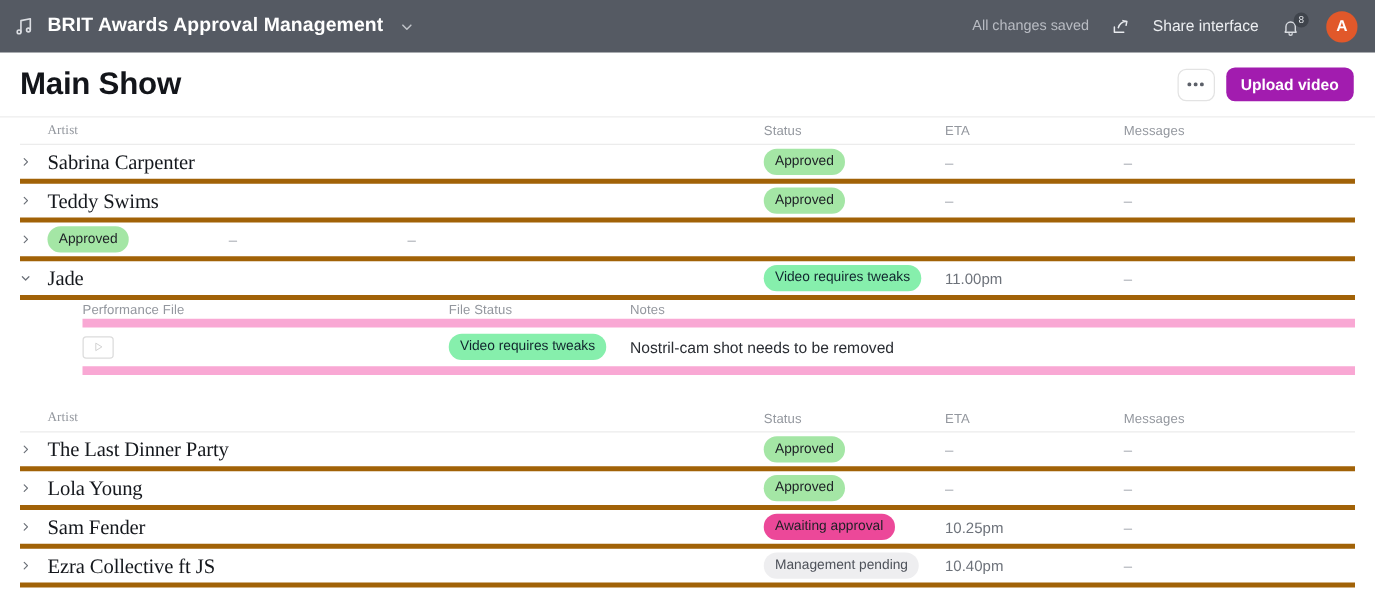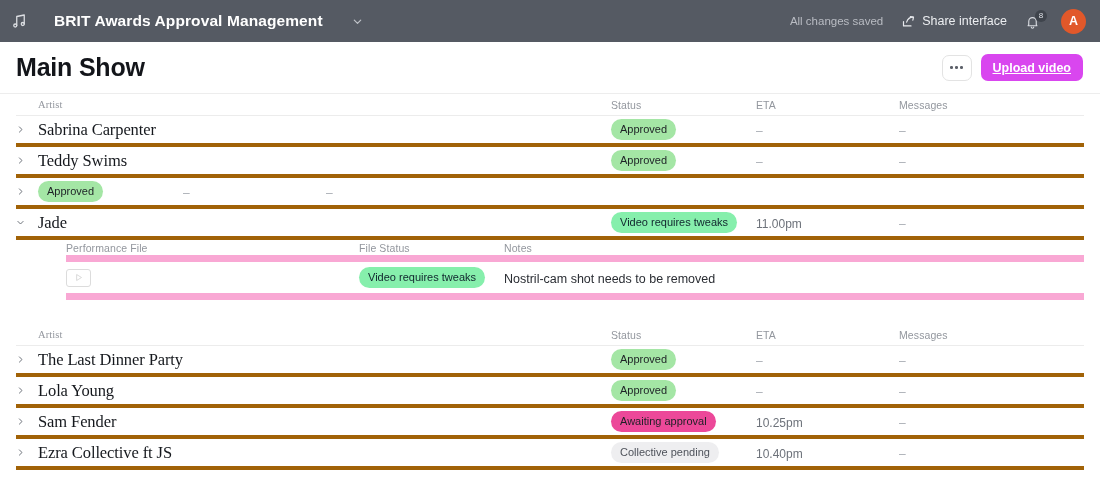--- a/index.html
+++ b/index.html
@@ -12,21 +12,21 @@
 
   
   .appbar {
     height: 42px;
     background: #555a63;
     display: flex;
     align-items: center;
     padding: 0 14px 0 10px;
     color: #ffffff;
   }
-  .appbar-left { display: flex; align-items: center; gap: 26px; justify-content: center; }
+  .appbar-left { display: flex; align-items: center; gap: 10px; justify-content: center; }
   .music-icon { width: 18px; height: 18px; display: block; opacity: .92; }
   .app-title {
     font-size: 15.5px;
     font-weight: bold;
     letter-spacing: .1px;
     color: #ffffff;
     white-space: nowrap;
   }
   .caret-down {
     width: 11px; height: 11px; margin-left: 3px; display: block; opacity: .85;
@@ -36,21 +36,21 @@
     display: flex;
     align-items: center;
     gap: 18px;
   }
   .saved-text {
     font-size: 11.5px;
     color: #b9bcc3;
     white-space: nowrap;
   }
   .share-btn {
-    display: flex; align-items: center; gap: 6px;
+    display: flex; align-items: center; gap: 18px;
     font-size: 12.5px; color: #eceef1; white-space: nowrap;
   }
   .share-icon { width: 15px; height: 15px; display: block; }
   .bell-wrap { position: relative; width: 18px; height: 20px; }
   .bell-icon { width: 15px; height: 16px; display: block; margin-top: 3px; }
   .bell-badge {
     position: absolute; top: -1px; right: -4px;
     min-width: 12px; height: 12px;
     border-radius: 7px;
     background: #3f444c;
@@ -88,29 +88,28 @@
     width: 30px; height: 26px;
     border: 1px solid #e3e3e3;
     border-radius: 7px;
     background: #fff;
     display: flex; align-items: center; justify-content: center;
     gap: 2.5px;
   }
   .more-btn i { width: 2.5px; height: 2.5px; border-radius: 50%; background: #5c6069; display: block; }
   .upload-btn {
     height: 27px;
-    background: #d946ef;
+    background: #a21caf;
     color: #ffffff;
     border-radius: 7px;
     font-size: 12.5px;
     font-weight: bold;
     display: flex; align-items: center;
     padding: 0 12px;
     white-space: nowrap;
-    text-decoration: underline;
   }
 
   
   .sheet { padding: 0 16px; }
   .tbl { width: 100%; }
   .row {
     display: flex;
     align-items: center;
     border-bottom: 4px solid #a16207;
   }
@@ -366,18 +365,18 @@
       </div>
       <div class="row artist">
         <div class="c-tog">
           <span>
             <svg class="chev" viewBox="0 0 24 24" fill="none" stroke="#6b7078" stroke-width="2.6" stroke-linecap="round" stroke-linejoin="round">
               <polyline points="9 5 16 12 9 19"></polyline>
             </svg>
           </span>
         </div>
         <div class="c-name"><span class="artist-name">Ezra Collective ft JS</span></div>
-        <div class="c-stat"><span class="badge grey">Collective pending</span></div>
+        <div class="c-stat"><span class="badge grey">Management pending</span></div>
         <div class="c-eta"><span class="cell-txt">10.40pm</span></div>
         <div class="c-msg"><span class="dash">–</span></div>
       </div>
     </div>
   </div>
 
 </body></html>

